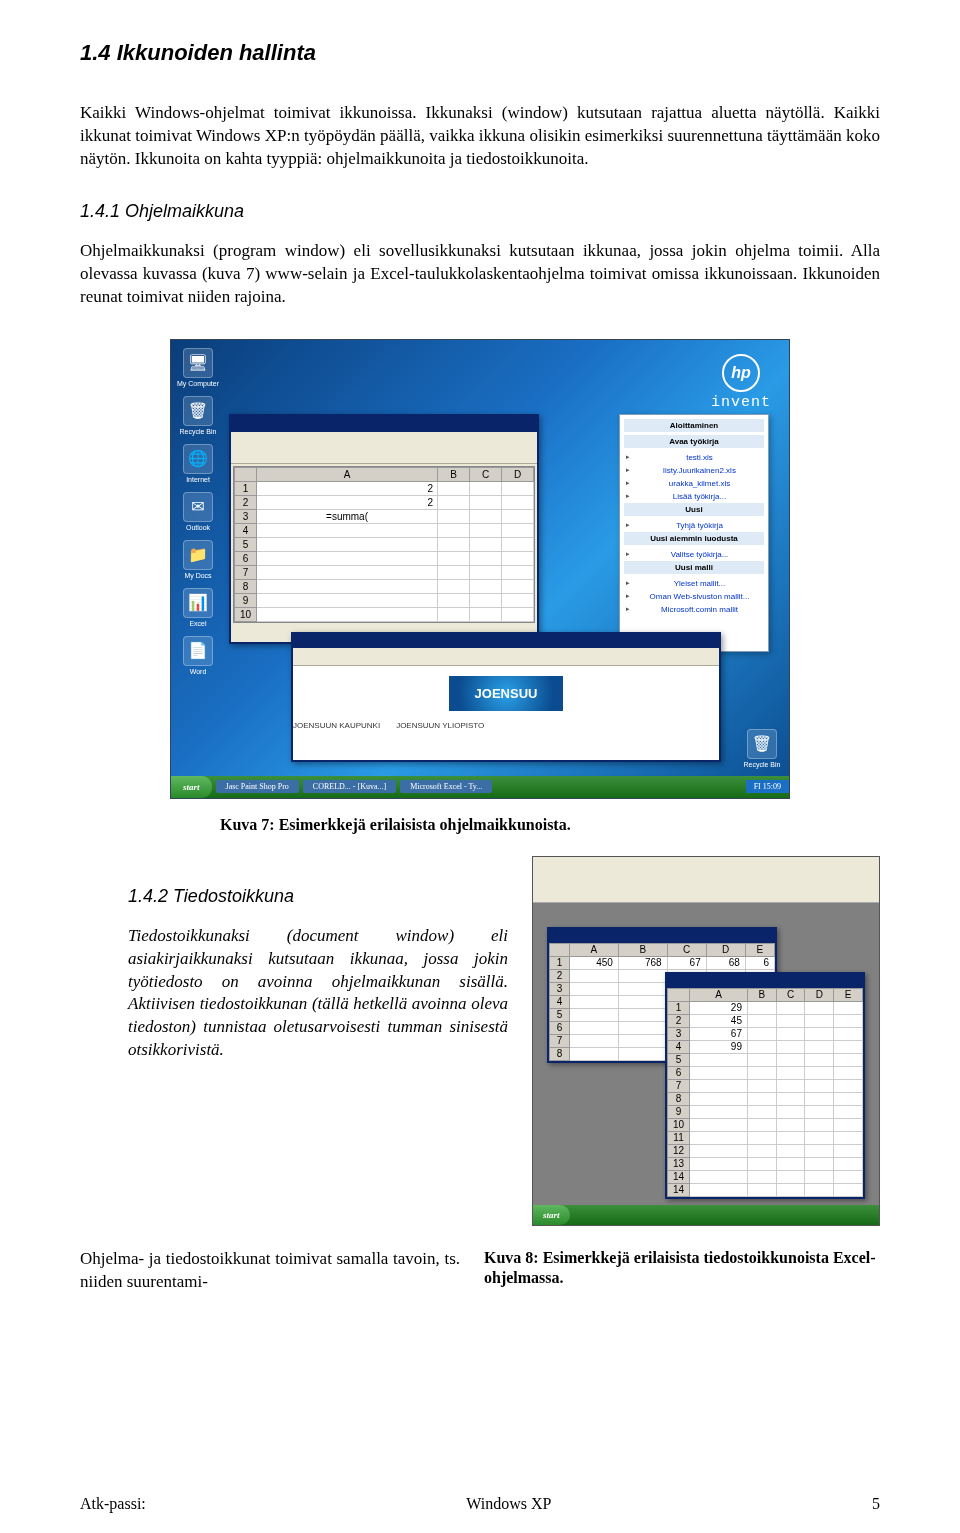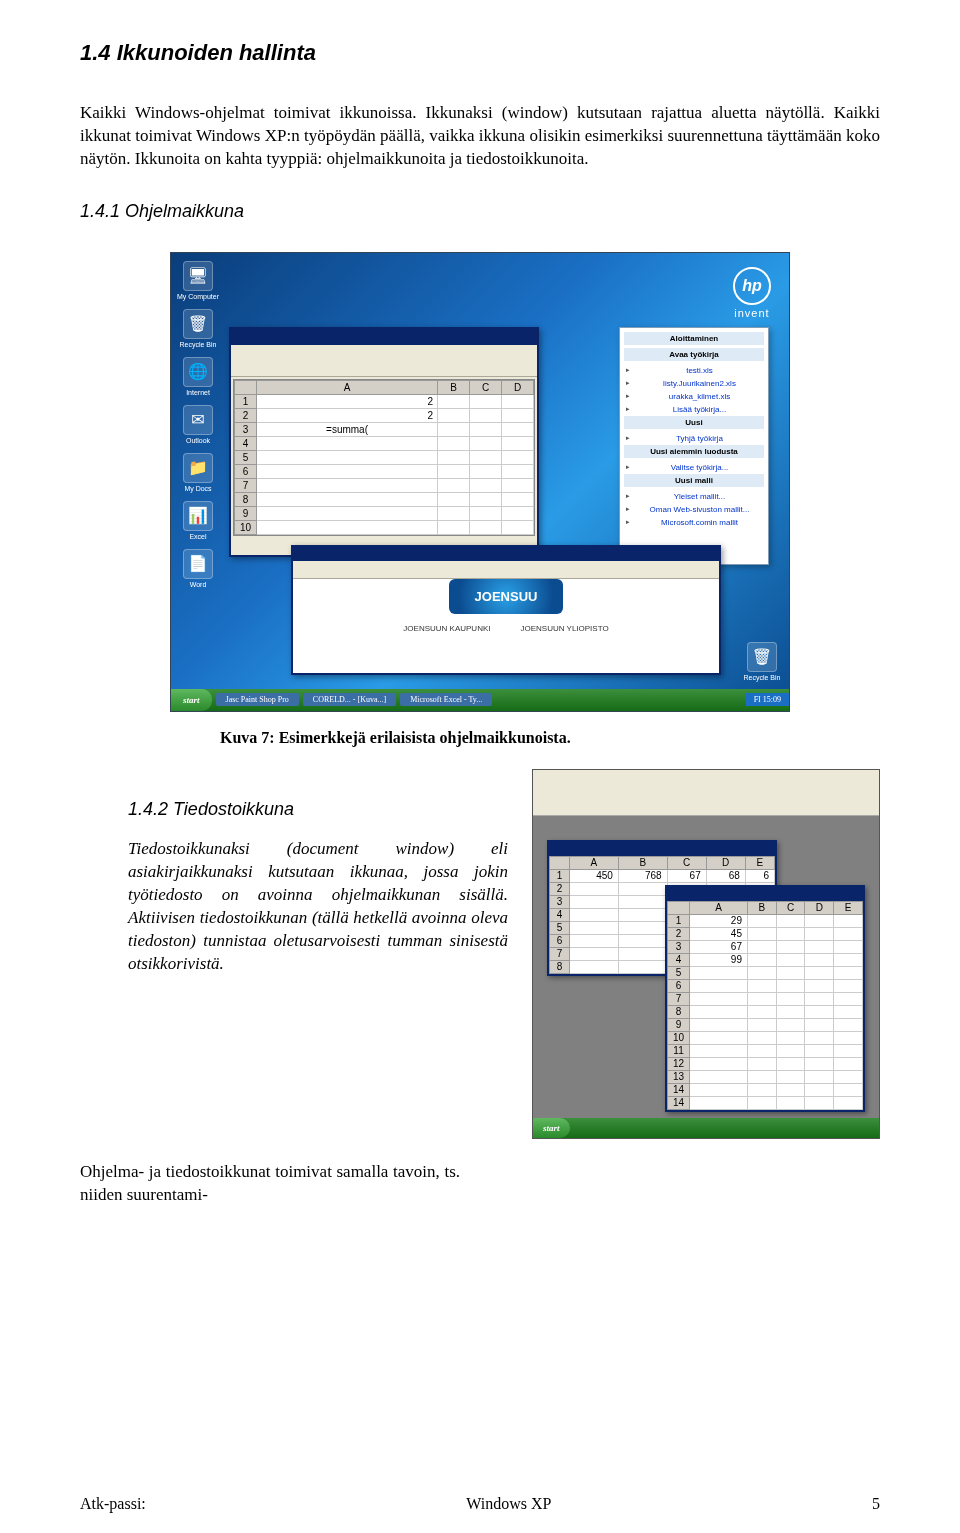--- a/index.html
+++ b/index.html
@@ -75,21 +75,21 @@
     text-align: center;
   }
   .hp-logo .circ {
     width: 38px; height: 38px;
     border: 2px solid #fff;
     border-radius: 50%;
     display:flex;align-items:center;justify-content:center;
     font-style: italic; font-weight: bold; font-size: 16px;
     margin: 0 auto;
   }
-  .hp-logo .txt { font-size: 11px; letter-spacing: 1px; margin-top:2px;}
+  .hp-logo .txt { font-size: 15px; letter-spacing: 1px; margin-top:2px;font-family:Liberation Mono, monospace;}
   .win-excel {
     position: absolute;
     left: 58px; top: 74px;
     width: 310px; height: 230px;
     background: #ece9d8;
     border: 2px solid #0a246a;
     border-top: 18px solid #0a246a;
     box-shadow: 2px 2px 6px rgba(0,0,0,0.4);
   }
   .win-excel .mbar {
@@ -156,29 +156,29 @@
     width: 430px; height: 130px;
     background: #fff;
     border: 2px solid #0a246a;
     border-top: 16px solid #0a246a;
     box-shadow: 2px 2px 6px rgba(0,0,0,0.4);
     text-align:center;
     overflow:hidden;
   }
   .browser .tb { height:18px;background:#ece9d8;border-bottom:1px solid #aca899;}
   .browser .logo {
-    margin-top:0;
+    margin-top:10px;
     display:inline-block;
     background: radial-gradient(circle,#2aa0e6 0%,#0b4b8f 80%);
     color:#fff; font-family:Arial; font-weight:bold;
-    padding: 10px 26px; border-radius:6px; font-size:13px;text-align:center;
+    padding: 10px 26px; border-radius:0; font-size:13px;text-align:center;
   }
   .browser .sublogos {
     margin-top:10px; font-size:8px; color:#333; font-family:Arial;
-    display:flex; justify-content:center; gap:30px;
+    display:flex; justify-content:flex-start; gap:16px;
   }
   .taskbar {
     position:absolute; left:0; right:0; bottom:0; height:22px;
     background: linear-gradient(#3c8f3c,#166b16);
     display:flex; align-items:center;
     font-family:Tahoma; font-size:9px; color:#fff;
   }
   .taskbar .start {
     background: linear-gradient(#5fb85f,#2a8a2a);
     padding: 0 12px; height:100%; display:flex;align-items:center;
@@ -247,20 +247,21 @@
 <body>
 
 <div class="page">
 
   <h2 class="section">1.4   Ikkunoiden hallinta</h2>
 
   <p class="body">Kaikki Windows-ohjelmat toimivat ikkunoissa. Ikkunaksi (window) kutsutaan rajattua aluetta näytöllä. Kaikki ikkunat toimivat Windows XP:n työpöydän päällä, vaikka ikkuna olisikin esimerkiksi suurennettuna täyttämään koko näytön. Ikkunoita on kahta tyyppiä: ohjelmaikkunoita ja tiedostoikkunoita.</p>
 
   <h3 class="subsection">1.4.1   Ohjelmaikkuna</h3>
 
+  <p class="body">Ohjelmaikkunaksi (program window) eli sovellusikkunaksi kutsutaan ikkunaa, jossa jokin ohjelma toimii. Alla olevassa kuvassa (kuva 7) www-selain ja Excel-taulukkolaskentaohjelma toimivat omissa ikkunoissaan. Ikkunoiden reunat toimivat niiden rajoina.</p>
 
   <div class="figure-block">
     <div class="shot1">
 
       <div class="desk-icon" style="left:6px;top:8px"><div class="glyph">🖥</div><span>My Computer</span></div>
       <div class="desk-icon" style="left:6px;top:56px"><div class="glyph">🗑</div><span>Recycle Bin</span></div>
       <div class="desk-icon" style="left:6px;top:104px"><div class="glyph">🌐</div><span>Internet</span></div>
       <div class="desk-icon" style="left:6px;top:152px"><div class="glyph">✉</div><span>Outlook</span></div>
       <div class="desk-icon" style="left:6px;top:200px"><div class="glyph">📁</div><span>My Docs</span></div>
       <div class="desk-icon" style="left:6px;top:248px"><div class="glyph">📊</div><span>Excel</span></div>
@@ -629,20 +630,23 @@
       <div class="taskbar2">
         <div class="start">start</div>
       </div>
     </div>
   </div>
 
   <div class="row3">
     <div class="left">
       <p class="body">Ohjelma- ja tiedostoikkunat toimivat samalla tavoin, ts. niiden suurentami-</p>
     </div>
+    <div class="right">
+      <div class="caption2">Kuva 8: Esimerkkejä erilaisista tiedostoikkunoista Excel-ohjelmassa.</div>
+    </div>
   </div>
 
   <div class="footer">
     <span>Atk-passi:</span>
     <span>Windows XP</span>
     <span>5</span>
   </div>
 
 </div>
 

